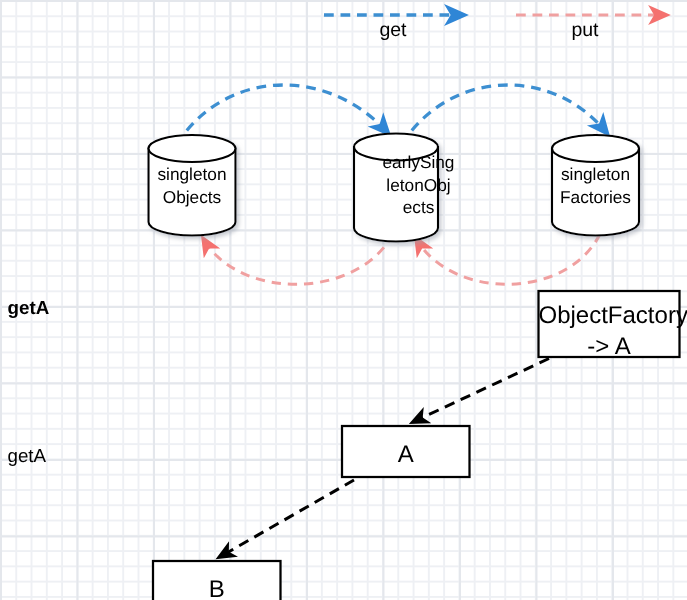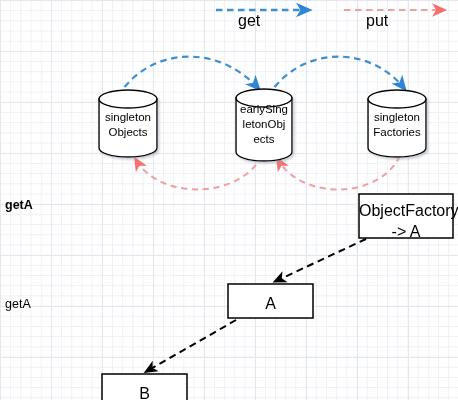--- a/index.html
+++ b/index.html
@@ -52,22 +52,23 @@
     pointer-events: none;
   }
   .cyl-label {
     font-size: 11.5px;
   }
   .box-label {
     font-size: 16px;
   }
   .legend-label {
     position: absolute;
-    font-size: 16px;
+    font-size: 13px;
     color: #000000;
+    text-align: center;
     font-family: "Liberation Sans", sans-serif;
   }
   .side-label {
     position: absolute;
     font-size: 12.5px;
     color: #000000;
     font-family: "Liberation Sans", sans-serif;
   }
 </style>
 </head>
@@ -149,21 +150,21 @@
   </svg>
 
   <div class="legend-label" style="left:238px; top:12px; width:48px;">get</div>
   <div class="legend-label" style="left:366px; top:12px; width:48px;">put</div>
 
   <div class="side-label" style="left:5px; top:198px;font-weight:bold;">getA</div>
   <div class="side-label" style="left:5px; top:297px;">getA</div>
 
   <div class="node-label cyl-label" style="left:90px; top:110px; width:76px;">singleton
 Objects</div>
-  <div class="node-label cyl-label" style="left:228px; top:102px; width:72px;">earlySing
+  <div class="node-label cyl-label" style="left:243px; top:102px; width:72px;">earlySing
 letonObj
 ects</div>
   <div class="node-label cyl-label" style="left:359px; top:110px; width:76px;">singleton
 Factories</div>
 
   <div class="node-label box-label" style="left:359px; top:201px; width:94px;">ObjectFactory
 -&gt; A</div>
   <div class="node-label box-label" style="left:228px; top:294px; width:85px;">A</div>
   <div class="node-label box-label" style="left:102px; top:384px; width:85px;">B</div>
 

